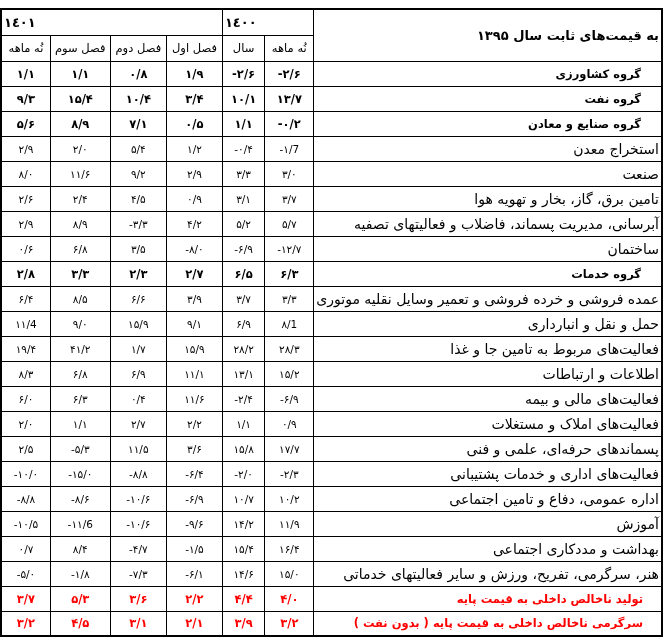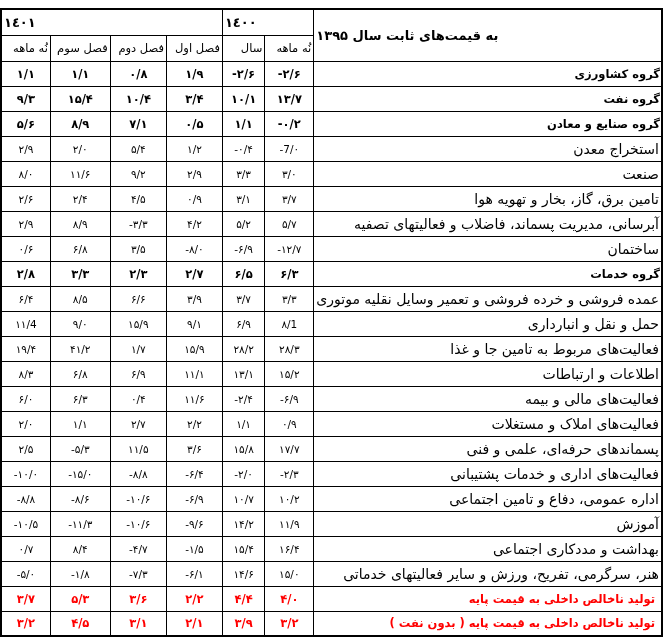--- a/index.html
+++ b/index.html
@@ -32,53 +32,53 @@
     color: #000;
     overflow: hidden;
     white-space: nowrap;
   }
   
   thead tr { height: 26px; }
   th.title-cell {
     color: var(--accent-red, #ff0000);
     font-weight: bold;
     font-size: 13px;
-    text-align: left;
+    text-align: right;
   }
   th.year-cell {
     font-weight: bold;
     font-size: 13px;
     text-align: left;
   }
   th.sub-head {
     font-weight: normal;
     font-size: 11.5px;
-    text-align: right;
+    text-align: center;
   }
   
   tbody tr { height: 25px; }
   td.num {
     direction: ltr;
     text-align: center;
     font-size: 10.5px;
   }
   td.label {
     text-align: right;
     font-size: 14px;
     padding-right: 13px;
     padding-left: 4px;
   }
   tr.group td { font-weight: bold; font-size: 11.5px; }
-  tr.group td.label { padding-right: 1px; }
+  tr.group td.label { padding-right: 20px; }
   tr.total td {
     font-weight: bold;
     font-size: 11.5px;
     color: var(--accent-red, #ff0000);
   }
-  tr.total td.label { padding-right: 6px; }
+  tr.total td.label { padding-right: 18px; }
 </style>
 </head>
 <body>
 
 <div class="page">
   <table class="growth-table">
     <colgroup>
       <col style="width:243px">
       <col style="width:69px">
       <col style="width:69px">
@@ -125,21 +125,21 @@
           <td class="label">گروه صنایع و معادن</td>
           <td class="num">-۰/۲</td>
           <td class="num">۱/۱</td>
           <td class="num">۰/۵</td>
           <td class="num">۷/۱</td>
           <td class="num">۸/۹</td>
           <td class="num">۵/۶</td>
         </tr>
         <tr class="sub">
           <td class="label">استخراج معدن</td>
-          <td class="num">-7/۰</td>
+          <td class="num">-۱/7</td>
           <td class="num">-۰/۴</td>
           <td class="num">۱/۲</td>
           <td class="num">۵/۴</td>
           <td class="num">۲/۰</td>
           <td class="num">۲/۹</td>
         </tr>
         <tr class="sub">
           <td class="label">صنعت</td>
           <td class="num">۳/۰</td>
           <td class="num">۳/۳</td>
@@ -264,21 +264,21 @@
           <td class="num">-۱۰/۶</td>
           <td class="num">-۸/۶</td>
           <td class="num">-۸/۸</td>
         </tr>
         <tr class="sub">
           <td class="label">آموزش</td>
           <td class="num">۱۱/۹</td>
           <td class="num">۱۴/۲</td>
           <td class="num">-۹/۶</td>
           <td class="num">-۱۰/۶</td>
-          <td class="num">-۱۱/۳</td>
+          <td class="num">-۱۱/6</td>
           <td class="num">-۱۰/۵</td>
         </tr>
         <tr class="sub">
           <td class="label">بهداشت و مددکاری اجتماعی</td>
           <td class="num">۱۶/۴</td>
           <td class="num">۱۵/۴</td>
           <td class="num">-۱/۵</td>
           <td class="num">-۴/۷</td>
           <td class="num">۸/۴</td>
           <td class="num">۰/۷</td>
@@ -295,21 +295,21 @@
         <tr class="total">
           <td class="label">تولید ناخالص داخلی به قیمت پایه</td>
           <td class="num">۴/۰</td>
           <td class="num">۴/۴</td>
           <td class="num">۲/۲</td>
           <td class="num">۳/۶</td>
           <td class="num">۵/۳</td>
           <td class="num">۳/۷</td>
         </tr>
         <tr class="total">
-          <td class="label">تولید ناخالص داخلی به قیمت پایه ( بدون نفت )</td>
+          <td class="label">سرگرمی ناخالص داخلی به قیمت پایه ( بدون نفت )</td>
           <td class="num">۳/۲</td>
           <td class="num">۳/۹</td>
           <td class="num">۲/۱</td>
           <td class="num">۳/۱</td>
           <td class="num">۴/۵</td>
           <td class="num">۳/۲</td>
         </tr>
       </tbody>
   </table>
 </div>

